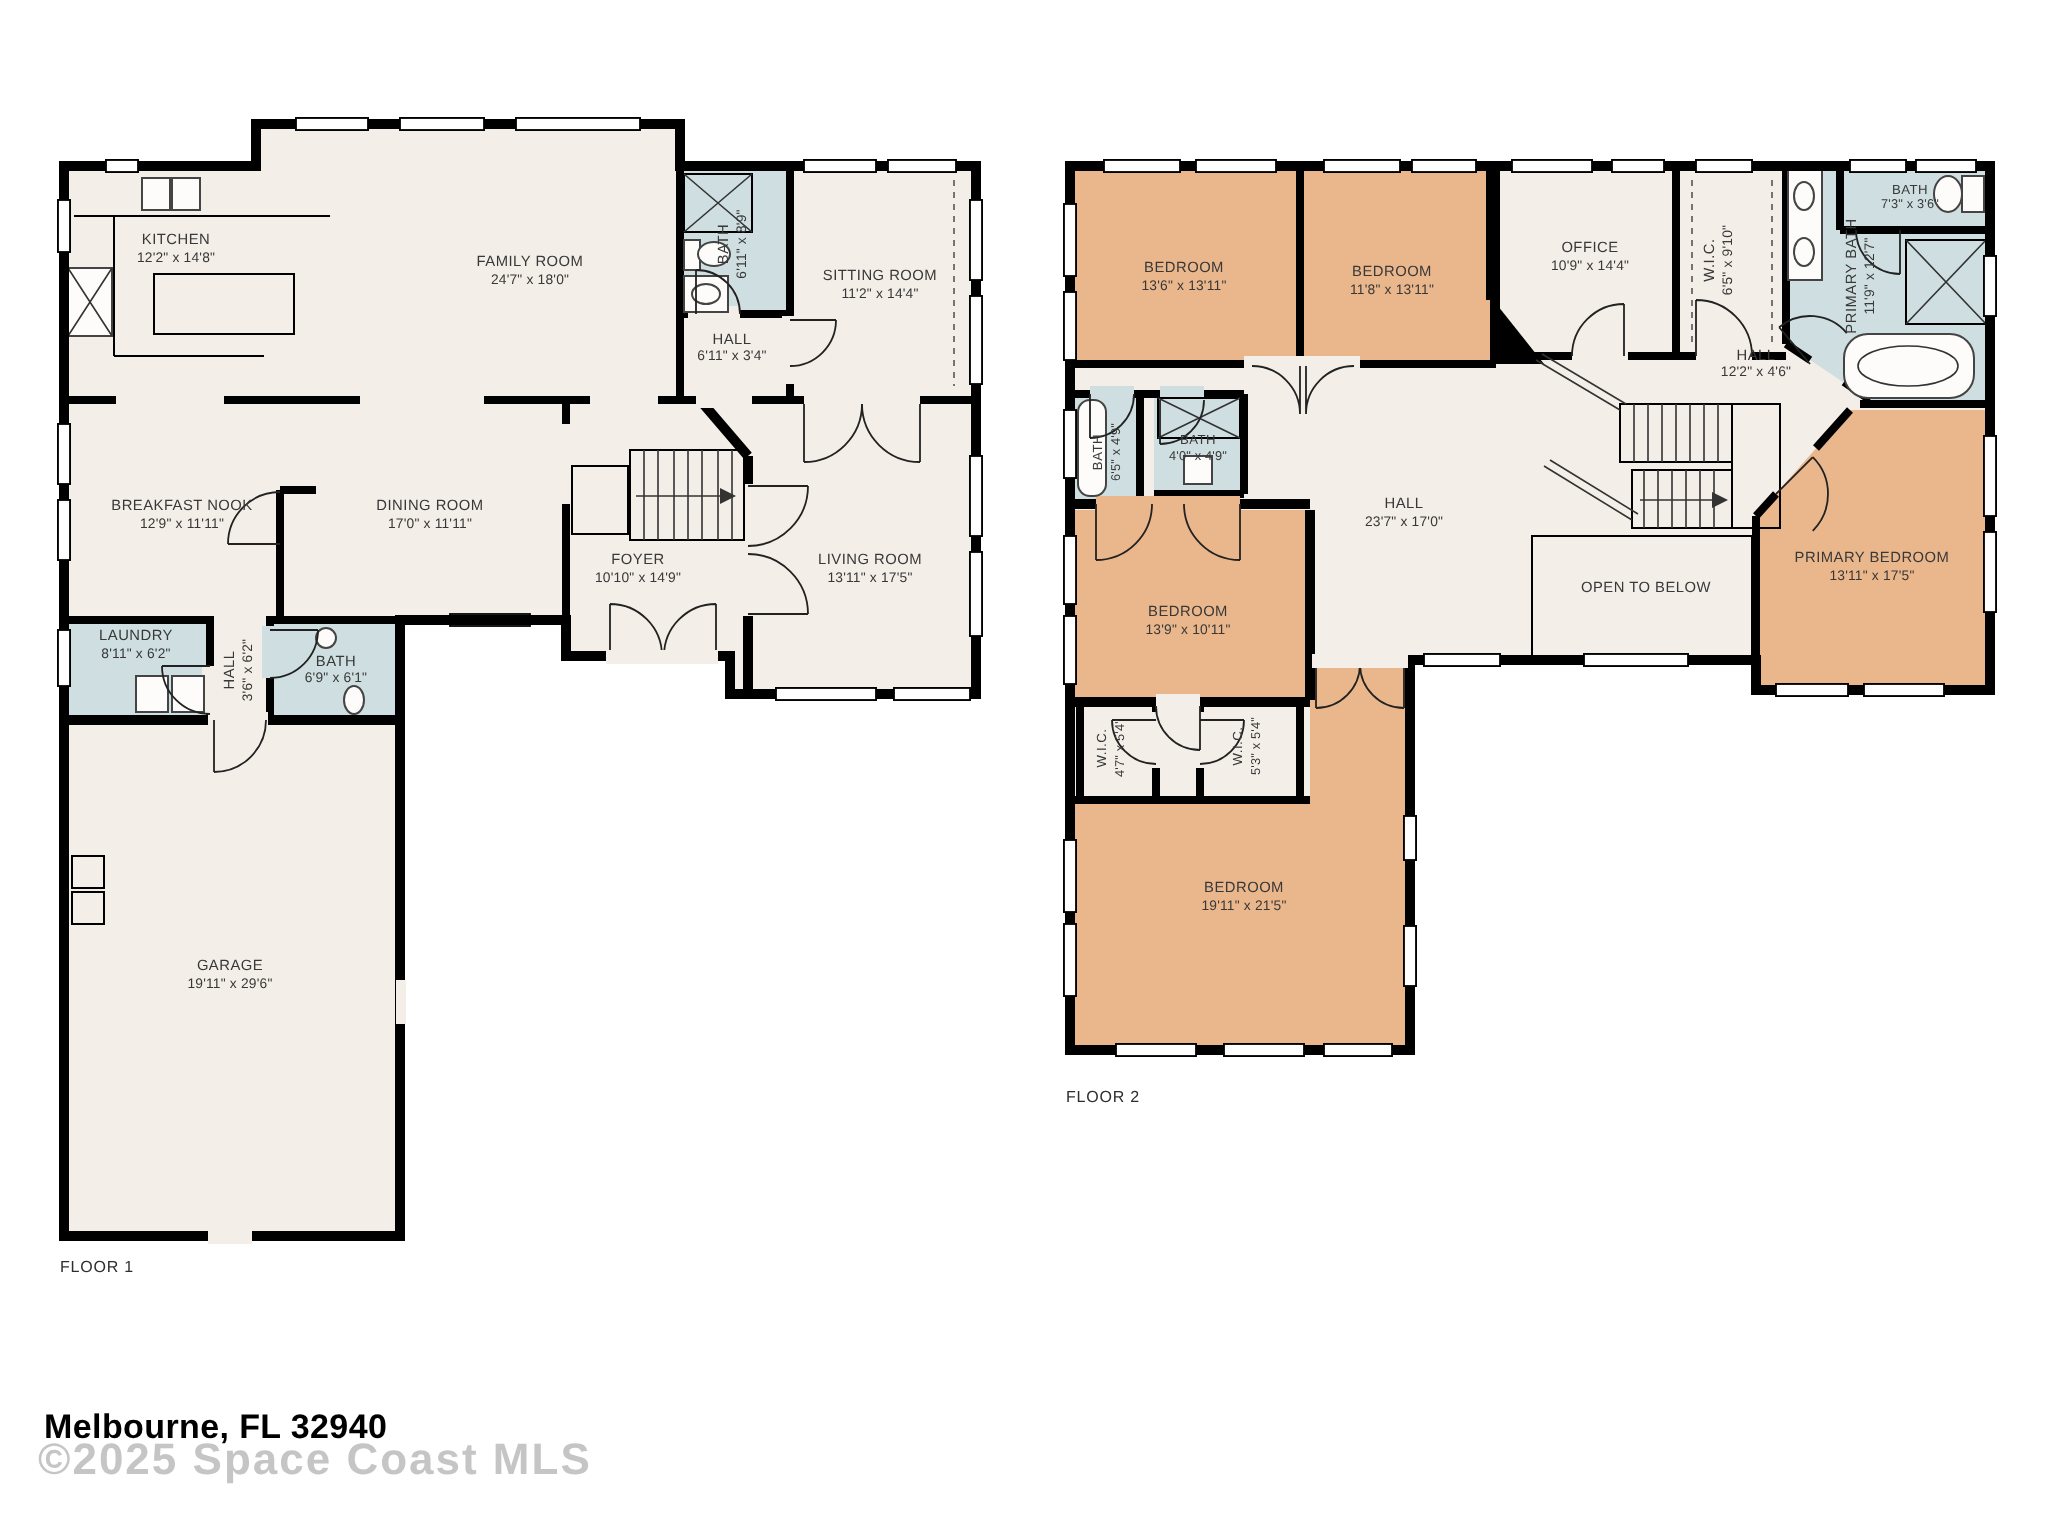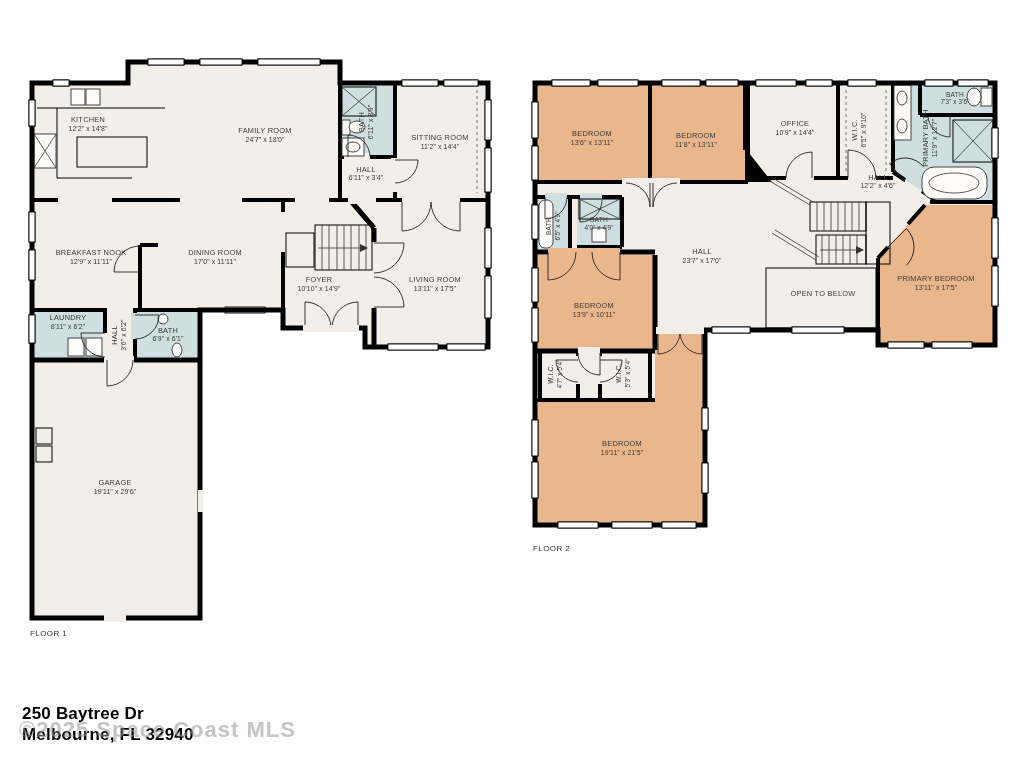--- a/index.html
+++ b/index.html
@@ -444,17 +444,16 @@
         <text class="rn" x="622" y="446">BEDROOM</text>
         <text class="rd" x="622" y="455">19'11" x 21'5"</text>
       </g>
     </g>
     <text class="fl" x="533" y="551">FLOOR 2</text>
   </g>
 </svg>
 
   
   <div id="footer">
-    <div>250 Baytree Dr</div>
     <div>Melbourne, FL 32940</div>
   </div>
   <div id="watermark">©2025 Space Coast MLS</div>
 </div>
 
 </body></html>

